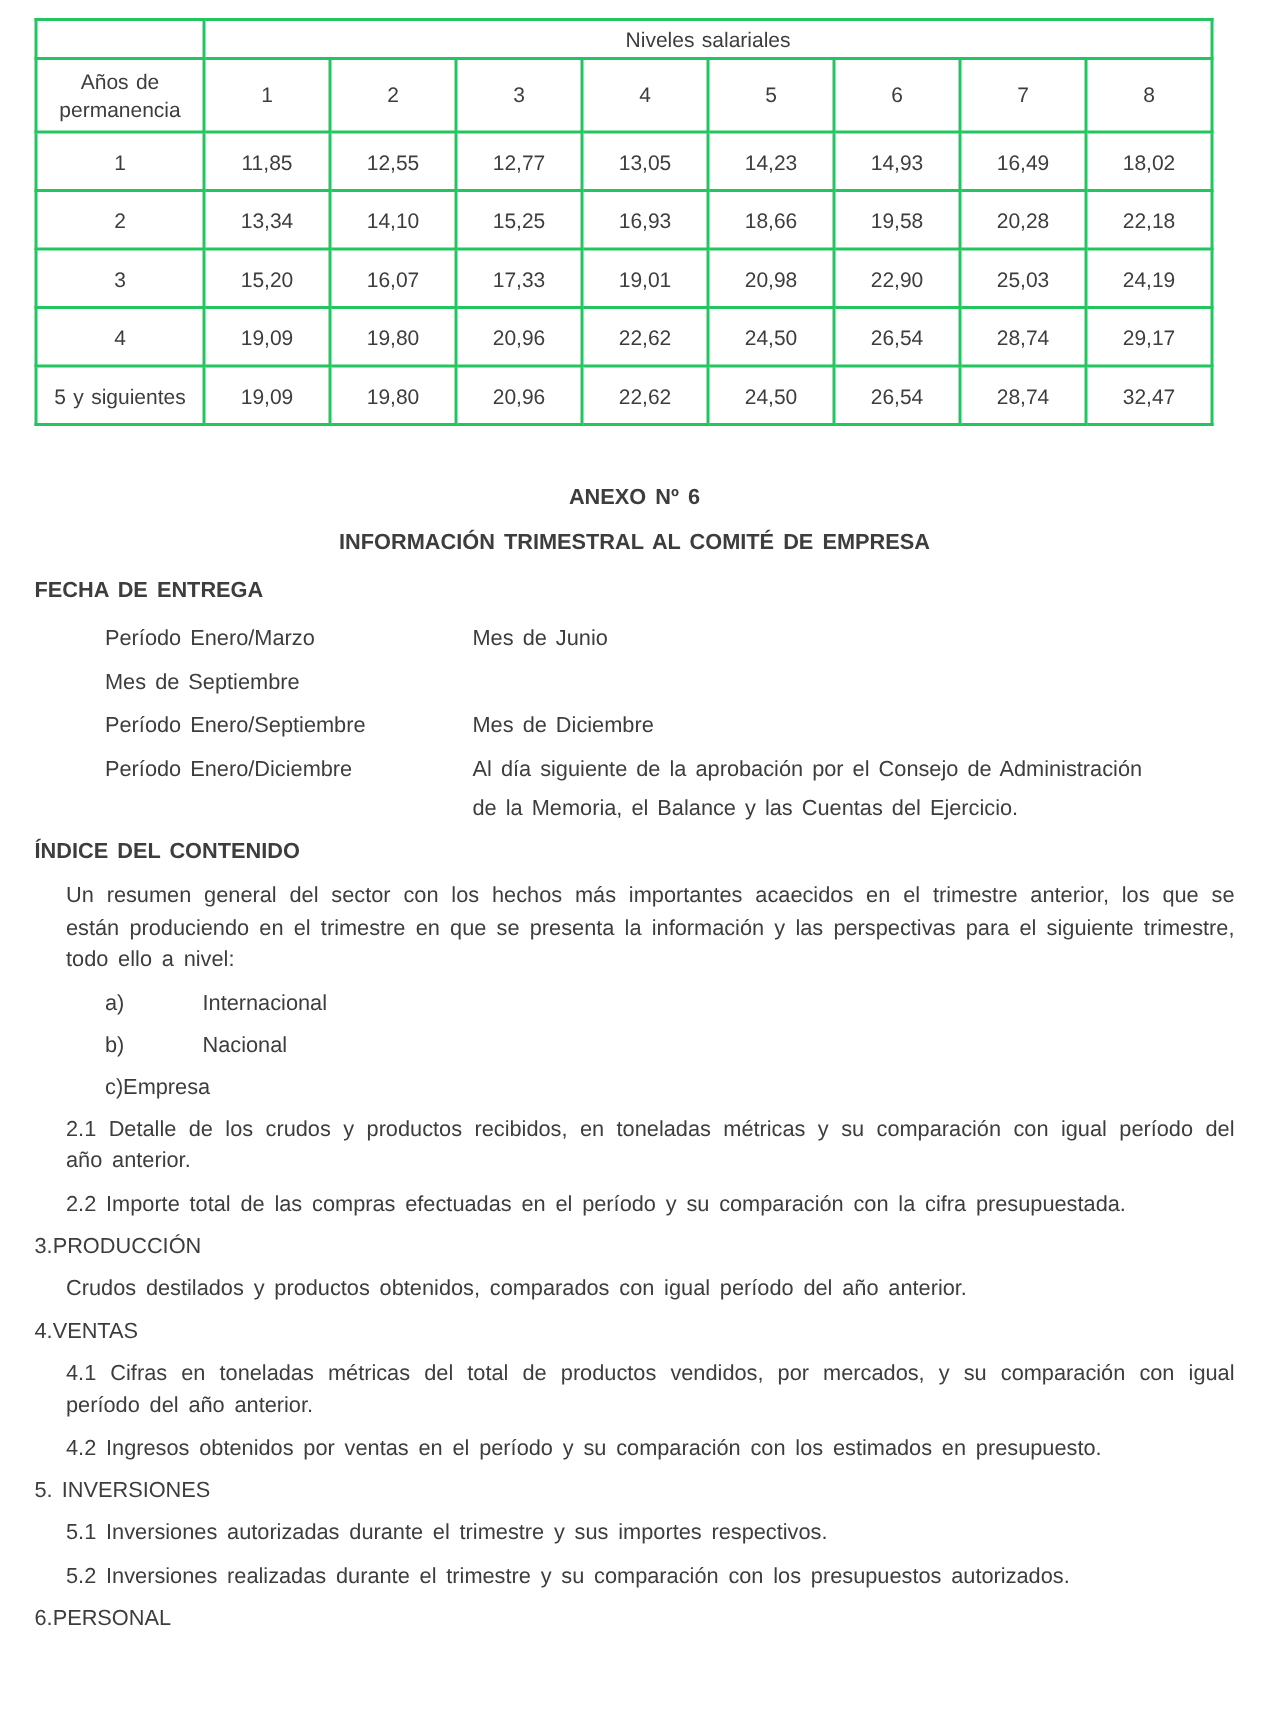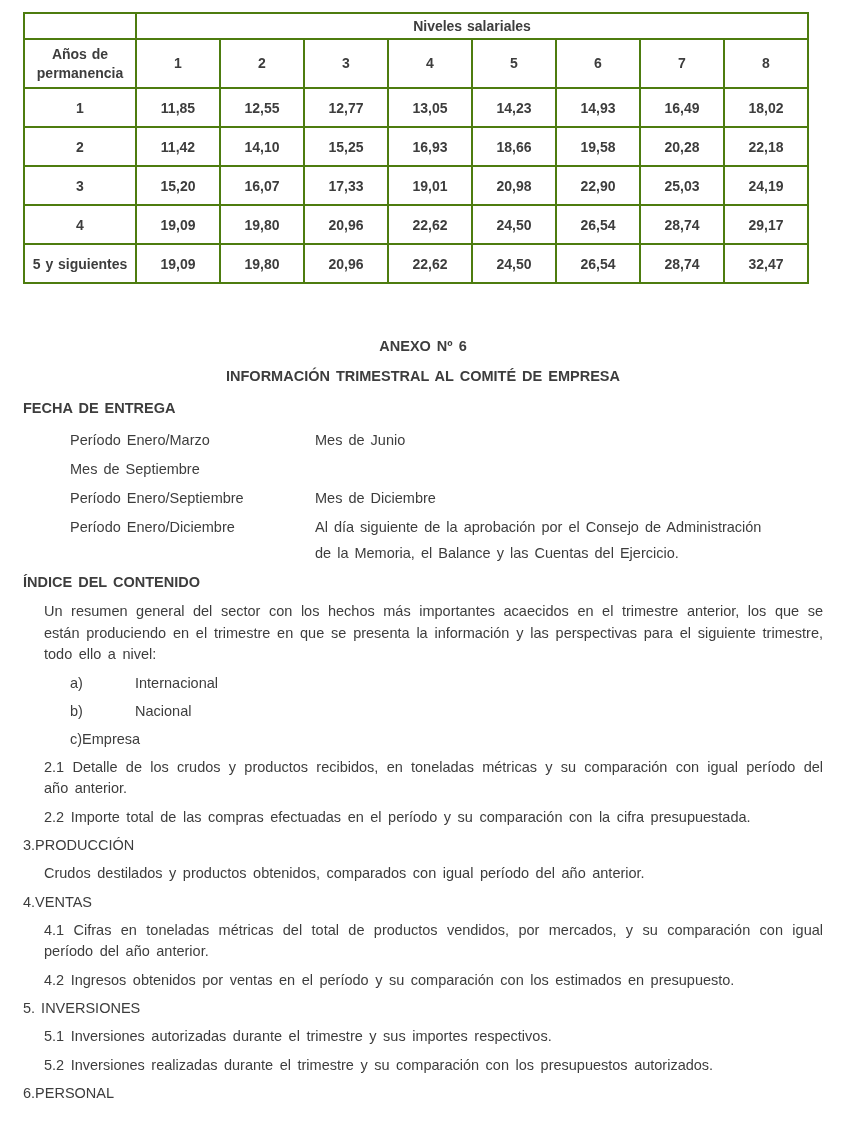--- a/index.html
+++ b/index.html
@@ -24,29 +24,28 @@
   table.salary {
     border-collapse: collapse;
     table-layout: fixed;
     width: 783px;
     text-align: center;
     color: #3d3d3d;
     font-size: 14px;
     word-spacing: 1px;
   }
   table.salary td {
-    border: 2px solid #4d7c0f;
+    border: 2px solid #22c55e;
     padding: 0 2px;
-    font-weight: bold;
   }
   tr.r-group td { height: 24px; }
   tr.r-head  td { height: 47px; line-height: 1.3; }
   tr.r-data  td { height: 37px; }
   
-  .doc { margin-top: 52px; }
+  .doc { margin-top: 38px; }
   .center { text-align: center; }
   .bold { font-weight: bold; }
   .line {
     line-height: 21px;
     margin: 0 0 8px 0;
     word-spacing: 2px;
   }
   .title-gap { margin-bottom: 9px; }
   .head-gap  { margin-bottom: 11px; }
   .drow {
@@ -119,21 +118,21 @@
         <td>12,55</td>
         <td>12,77</td>
         <td>13,05</td>
         <td>14,23</td>
         <td>14,93</td>
         <td>16,49</td>
         <td>18,02</td>
       </tr>
       <tr class="r-data">
         <td>2</td>
-        <td>11,42</td>
+        <td>13,34</td>
         <td>14,10</td>
         <td>15,25</td>
         <td>16,93</td>
         <td>18,66</td>
         <td>19,58</td>
         <td>20,28</td>
         <td>22,18</td>
       </tr>
       <tr class="r-data">
         <td>3</td>

